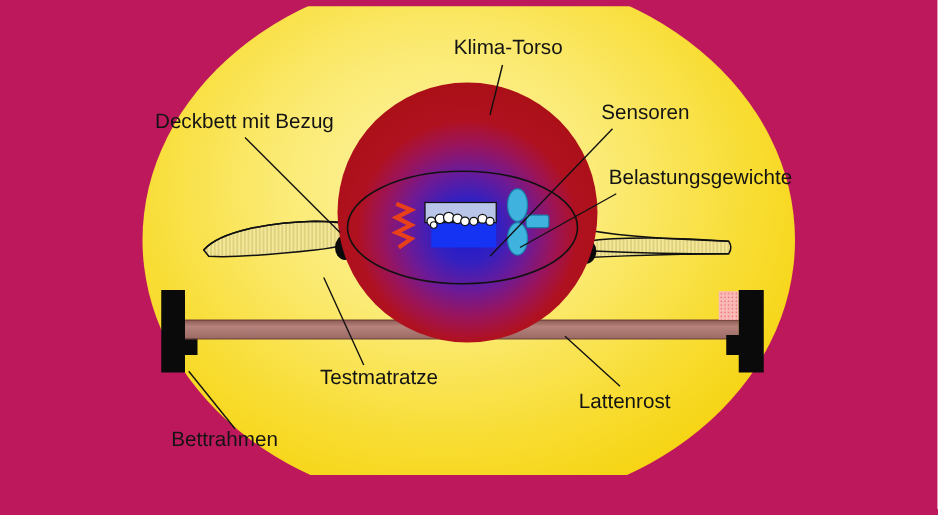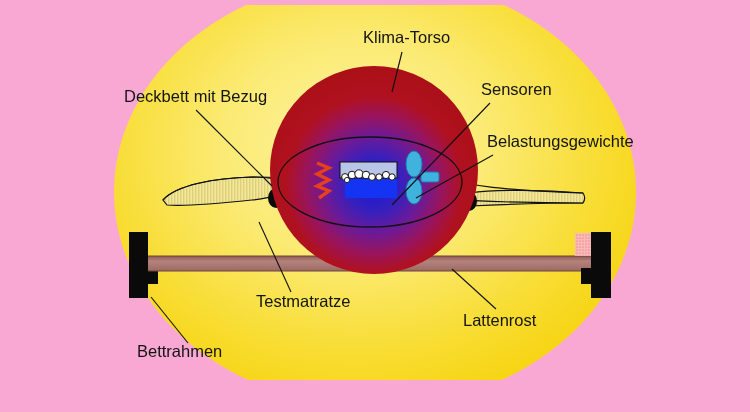--- a/index.html
+++ b/index.html
@@ -10,21 +10,21 @@
   body {
     width: 750px;
     height: 412px;
     font-family: "Liberation Sans", sans-serif;
     overflow: hidden;
   }
   #figure {
     position: relative;
     width: 750px;
     height: 412px;
-    background: #f9a8d4;
+    background: #be185d;
   }
   #figure svg {
     position: absolute;
     top: 0;
     left: 0;
     display: block;
   }
   .label-text {
     font-family: "Liberation Sans", sans-serif;
     font-size: 16.5px;

